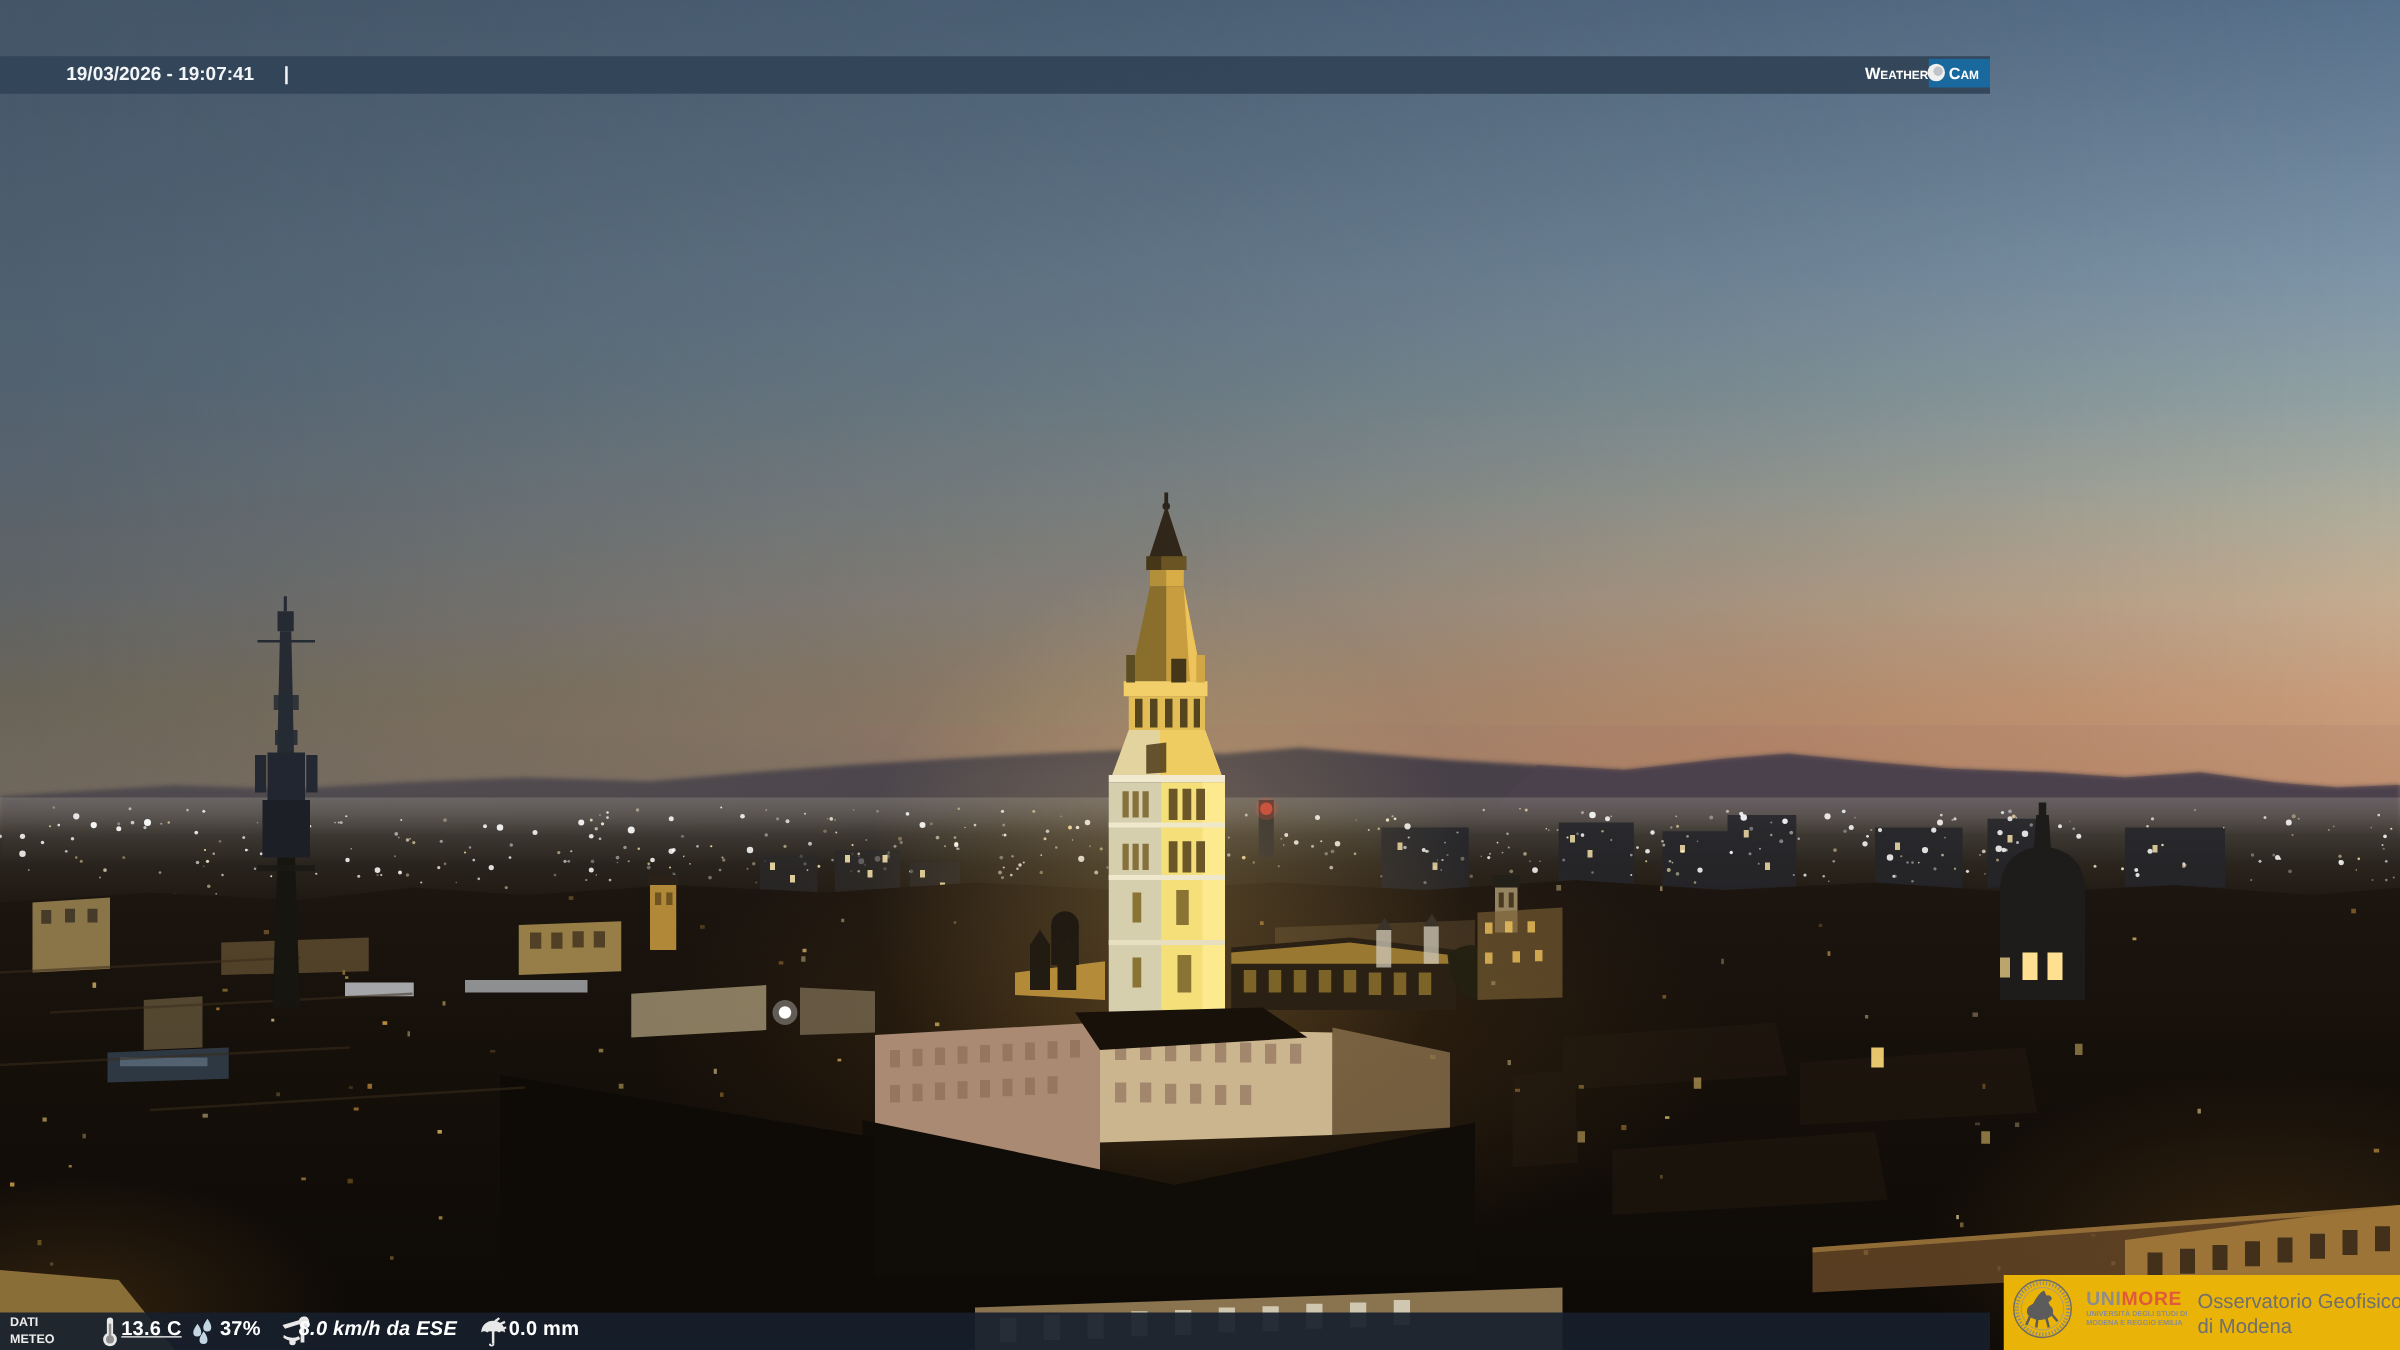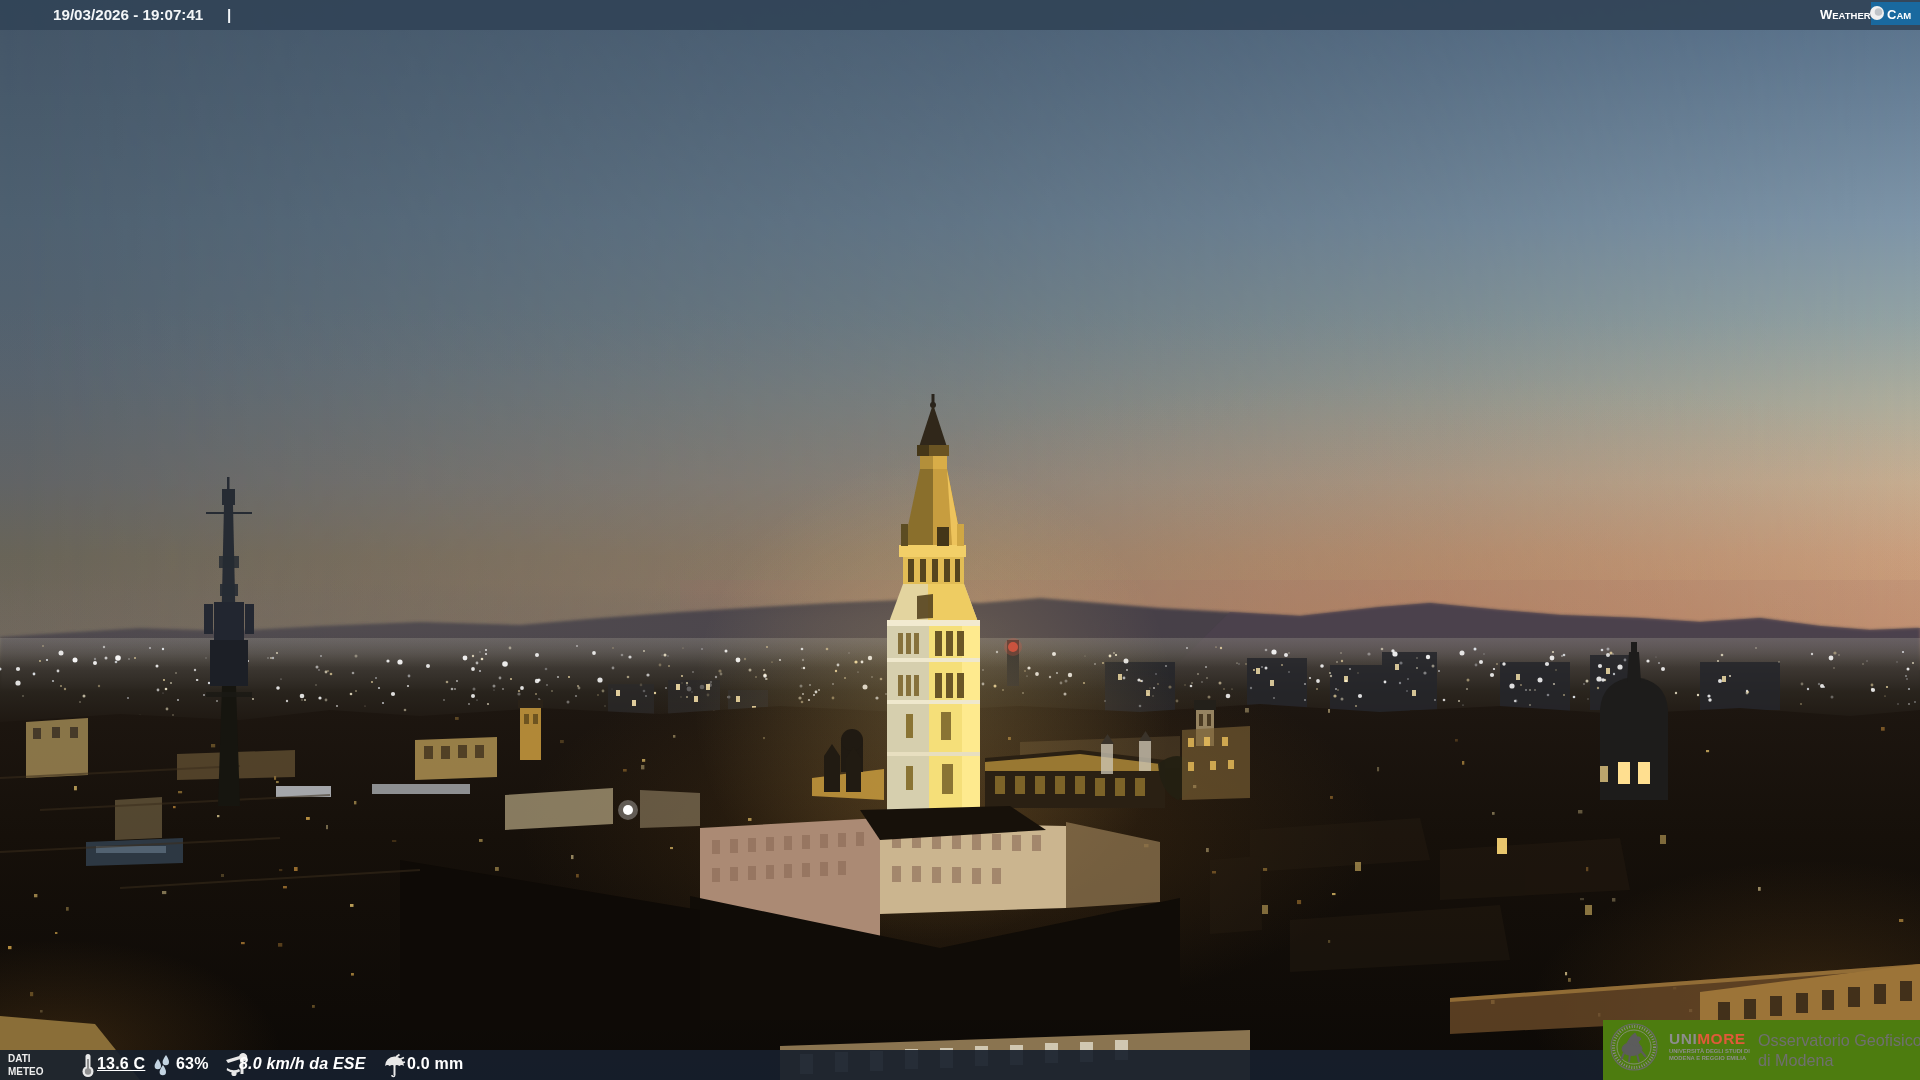--- a/index.html
+++ b/index.html
@@ -1,28 +1,28 @@
 <!DOCTYPE html>
 <html><head>
 <meta charset="utf-8">
 <style>
   html,body { margin:0; padding:0; width:1920px; height:1080px; overflow:hidden;
                background:#0e0b08; font-family:"Liberation Sans", sans-serif; }
   #scene { position:absolute; left:0; top:0; width:1920px; height:1080px; }
-  .bar { position:absolute; left:0; width:1920px; color:#fff; }
+  .bar { position:absolute; left:0; width:1592px; color:#fff;margin-top:45px; }
   #topbar { top:0; height:30px; background:rgba(49,68,87,0.93); }
   #topbar span { position:absolute; top:6px; font-size:15.2px; font-weight:bold;
                   letter-spacing:0px; color:#f3f6f8; white-space:pre; }
   #botbar { bottom:0; height:30px; background:rgba(23,32,44,0.92); }
   #botbar .item { position:absolute; color:#fff; font-weight:bold; font-size:16px; top:5px;
                    letter-spacing:0.2px; }
   #datimeteo { position:absolute; left:8px; top:3px; width:52px; text-align:left;
                font-size:10px; font-weight:bold; line-height:12.5px; color:#ededed; }
   #logobox { position:absolute; left:1603px; top:1020px; width:317px; height:60px;
-              background:#4d7c0f; }
+              background:#eab308; }
 </style>
 </head>
 <body>
 <svg id="scene" width="1920" height="1080" viewBox="0 0 1920 1080">
  <defs>
   <linearGradient id="skyL" x1="0" y1="0" x2="0" y2="1">
     <stop offset="0" stop-color="#435567"></stop>
     <stop offset="0.33" stop-color="#4e6070"></stop>
     <stop offset="0.56" stop-color="#55626e"></stop>
     <stop offset="0.72" stop-color="#5c6266"></stop>
@@ -1006,21 +1006,21 @@
     </svg>
   </div>
   <div class="item" style="left:97px;text-decoration:underline;">13.6 C</div>
   <div class="item" style="left:151px; top:4px;">
     <svg width="24" height="23" viewBox="0 0 24 23" fill="#c3d4e2">
       <path d="M7,5 C9,8 10,10 10,12 a3.2,3.2 0 1 1 -6.4,0 C3.6,10 5,8 7,5 Z"></path>
       <path d="M15,1 C17,4 18,6 18,8 a3.2,3.2 0 1 1 -6.4,0 C11.6,6 13,4 15,1 Z"></path>
       <path d="M12,11 C14,14 15,16 15,18 a3.2,3.2 0 1 1 -6.4,0 C8.6,16 10,14 12,11 Z"></path>
     </svg>
   </div>
-  <div class="item" style="left:176px;">63%</div>
+  <div class="item" style="left:176px;">37%</div>
   <div class="item" style="left:224px; top:3px;">
     <svg width="27" height="25" viewBox="0 0 27 25" fill="#e8e8e8">
       <path d="M2,7 L17,2.5 L18,5.5 L4,10 Z"></path>
       <path d="M15,3.5 a4.2,4.2 0 1 1 6,4.5 l-4.5,2 Z"></path>
       <path d="M3,15 q6,4 12,1 l1.2,2.2 q-6,4 -13.5,-1 Z"></path>
       <circle cx="10" cy="20.5" r="2.6"></circle>
       <rect x="16.5" y="10" width="3" height="11"></rect>
     </svg>
   </div>
   <div class="item" style="left:239px;font-style:italic;">8.0 km/h da ESE</div>

